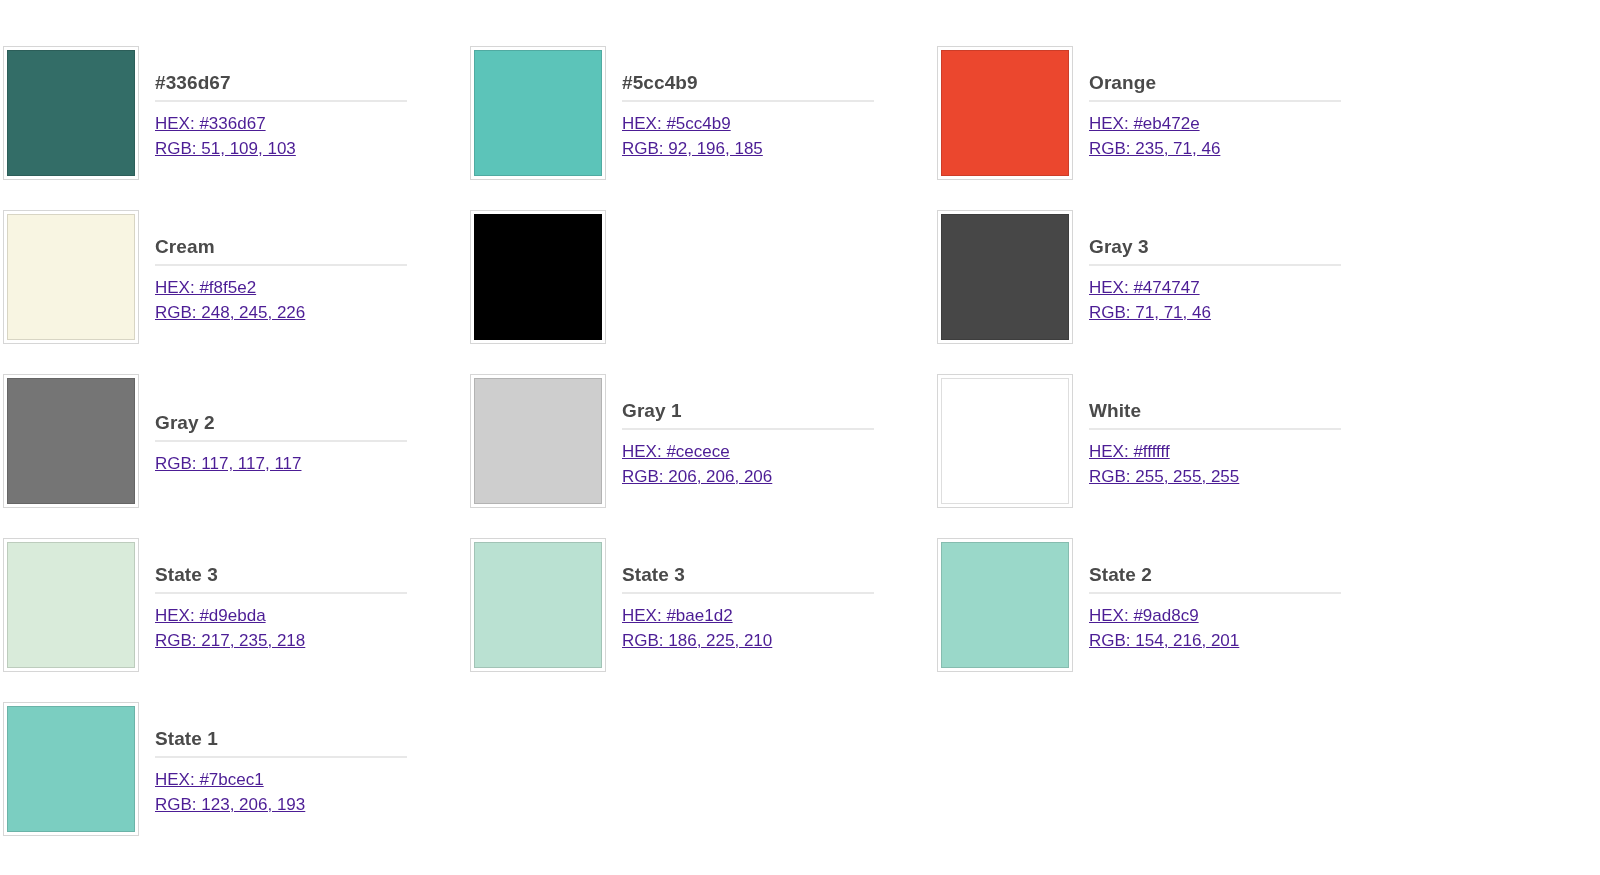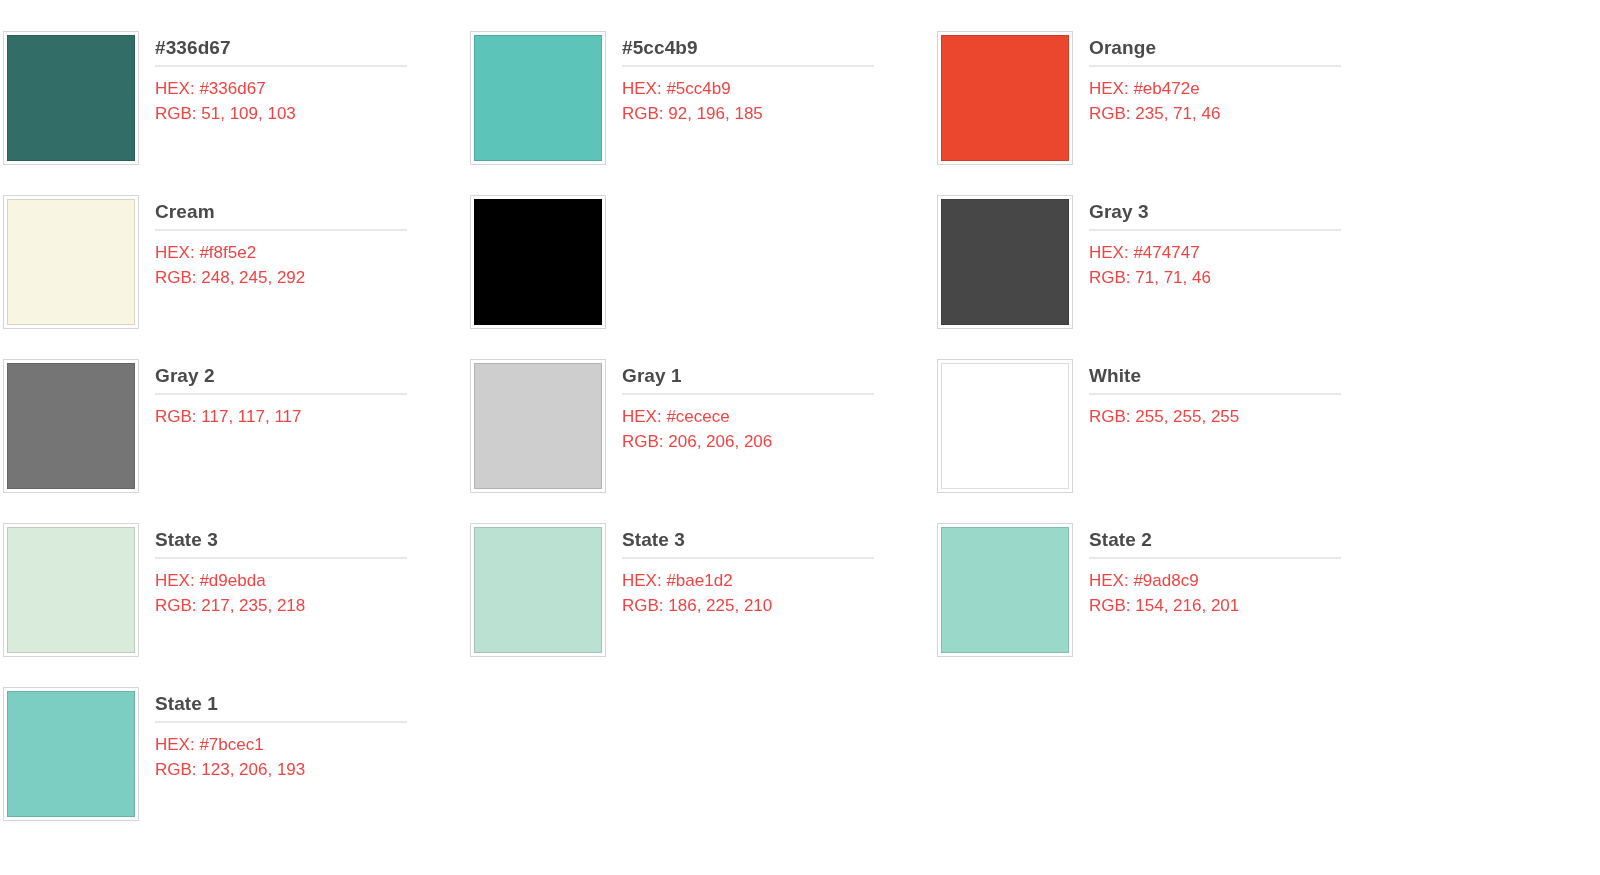--- a/index.html
+++ b/index.html
@@ -21,21 +21,21 @@
     display: grid;
     grid-template-columns: 467px 467px 467px;
     grid-auto-rows: 164px;
     padding: 31px 0 0 3px;
     column-gap: 0;
     row-gap: 0;
   }
 
   .swatch-card {
     display: flex;
-    align-items: flex-start;
+    align-items: center;
     height: 164px;
   }
 
   
   .swatch-frame {
     width: 136px;
     height: 134px;
     flex: 0 0 136px;
     border: 1px solid #d6d6d6;
     background: #ffffff;
@@ -67,23 +67,24 @@
 
   .swatch-rule {
     width: 252px;
     height: 2px;
     background: #e8e8e8;
     margin: 0 0 9px 0;
   }
 
   .swatch-line {
     font-size: 17px;
-    color: #ef4444;
+    color: #4c1d95;
     line-height: 25px;
     white-space: nowrap;
+    text-decoration: underline;
   }
 </style>
 </head>
 <body>
 
 <div class="palette-grid">
     <div class="swatch-card">
       <div class="swatch-frame">
         <div class="swatch-fill" style="background: rgb(51, 109, 103);"></div>
       </div>
@@ -117,21 +118,21 @@
       </div>
     </div>
     <div class="swatch-card">
       <div class="swatch-frame">
         <div class="swatch-fill" style="background: rgb(248, 245, 226);"></div>
       </div>
       <div class="swatch-info">
         <div class="swatch-title">Cream</div>
         <div class="swatch-rule"></div>
         <div class="swatch-line">HEX: #f8f5e2</div>
-        <div class="swatch-line">RGB: 248, 245, 292</div>
+        <div class="swatch-line">RGB: 248, 245, 226</div>
       </div>
     </div>
     <div class="swatch-card">
       <div class="swatch-frame">
         <div class="swatch-fill" style="background: rgb(0, 0, 0);"></div>
       </div>
     </div>
     <div class="swatch-card">
       <div class="swatch-frame">
         <div class="swatch-fill" style="background: rgb(71, 71, 71);"></div>
@@ -164,20 +165,21 @@
         <div class="swatch-line">RGB: 206, 206, 206</div>
       </div>
     </div>
     <div class="swatch-card">
       <div class="swatch-frame">
         <div class="swatch-fill" style="background: rgb(255, 255, 255);"></div>
       </div>
       <div class="swatch-info">
         <div class="swatch-title">White</div>
         <div class="swatch-rule"></div>
+        <div class="swatch-line">HEX: #ffffff</div>
         <div class="swatch-line">RGB: 255, 255, 255</div>
       </div>
     </div>
     <div class="swatch-card">
       <div class="swatch-frame">
         <div class="swatch-fill" style="background: rgb(217, 235, 218);"></div>
       </div>
       <div class="swatch-info">
         <div class="swatch-title">State 3</div>
         <div class="swatch-rule"></div>

